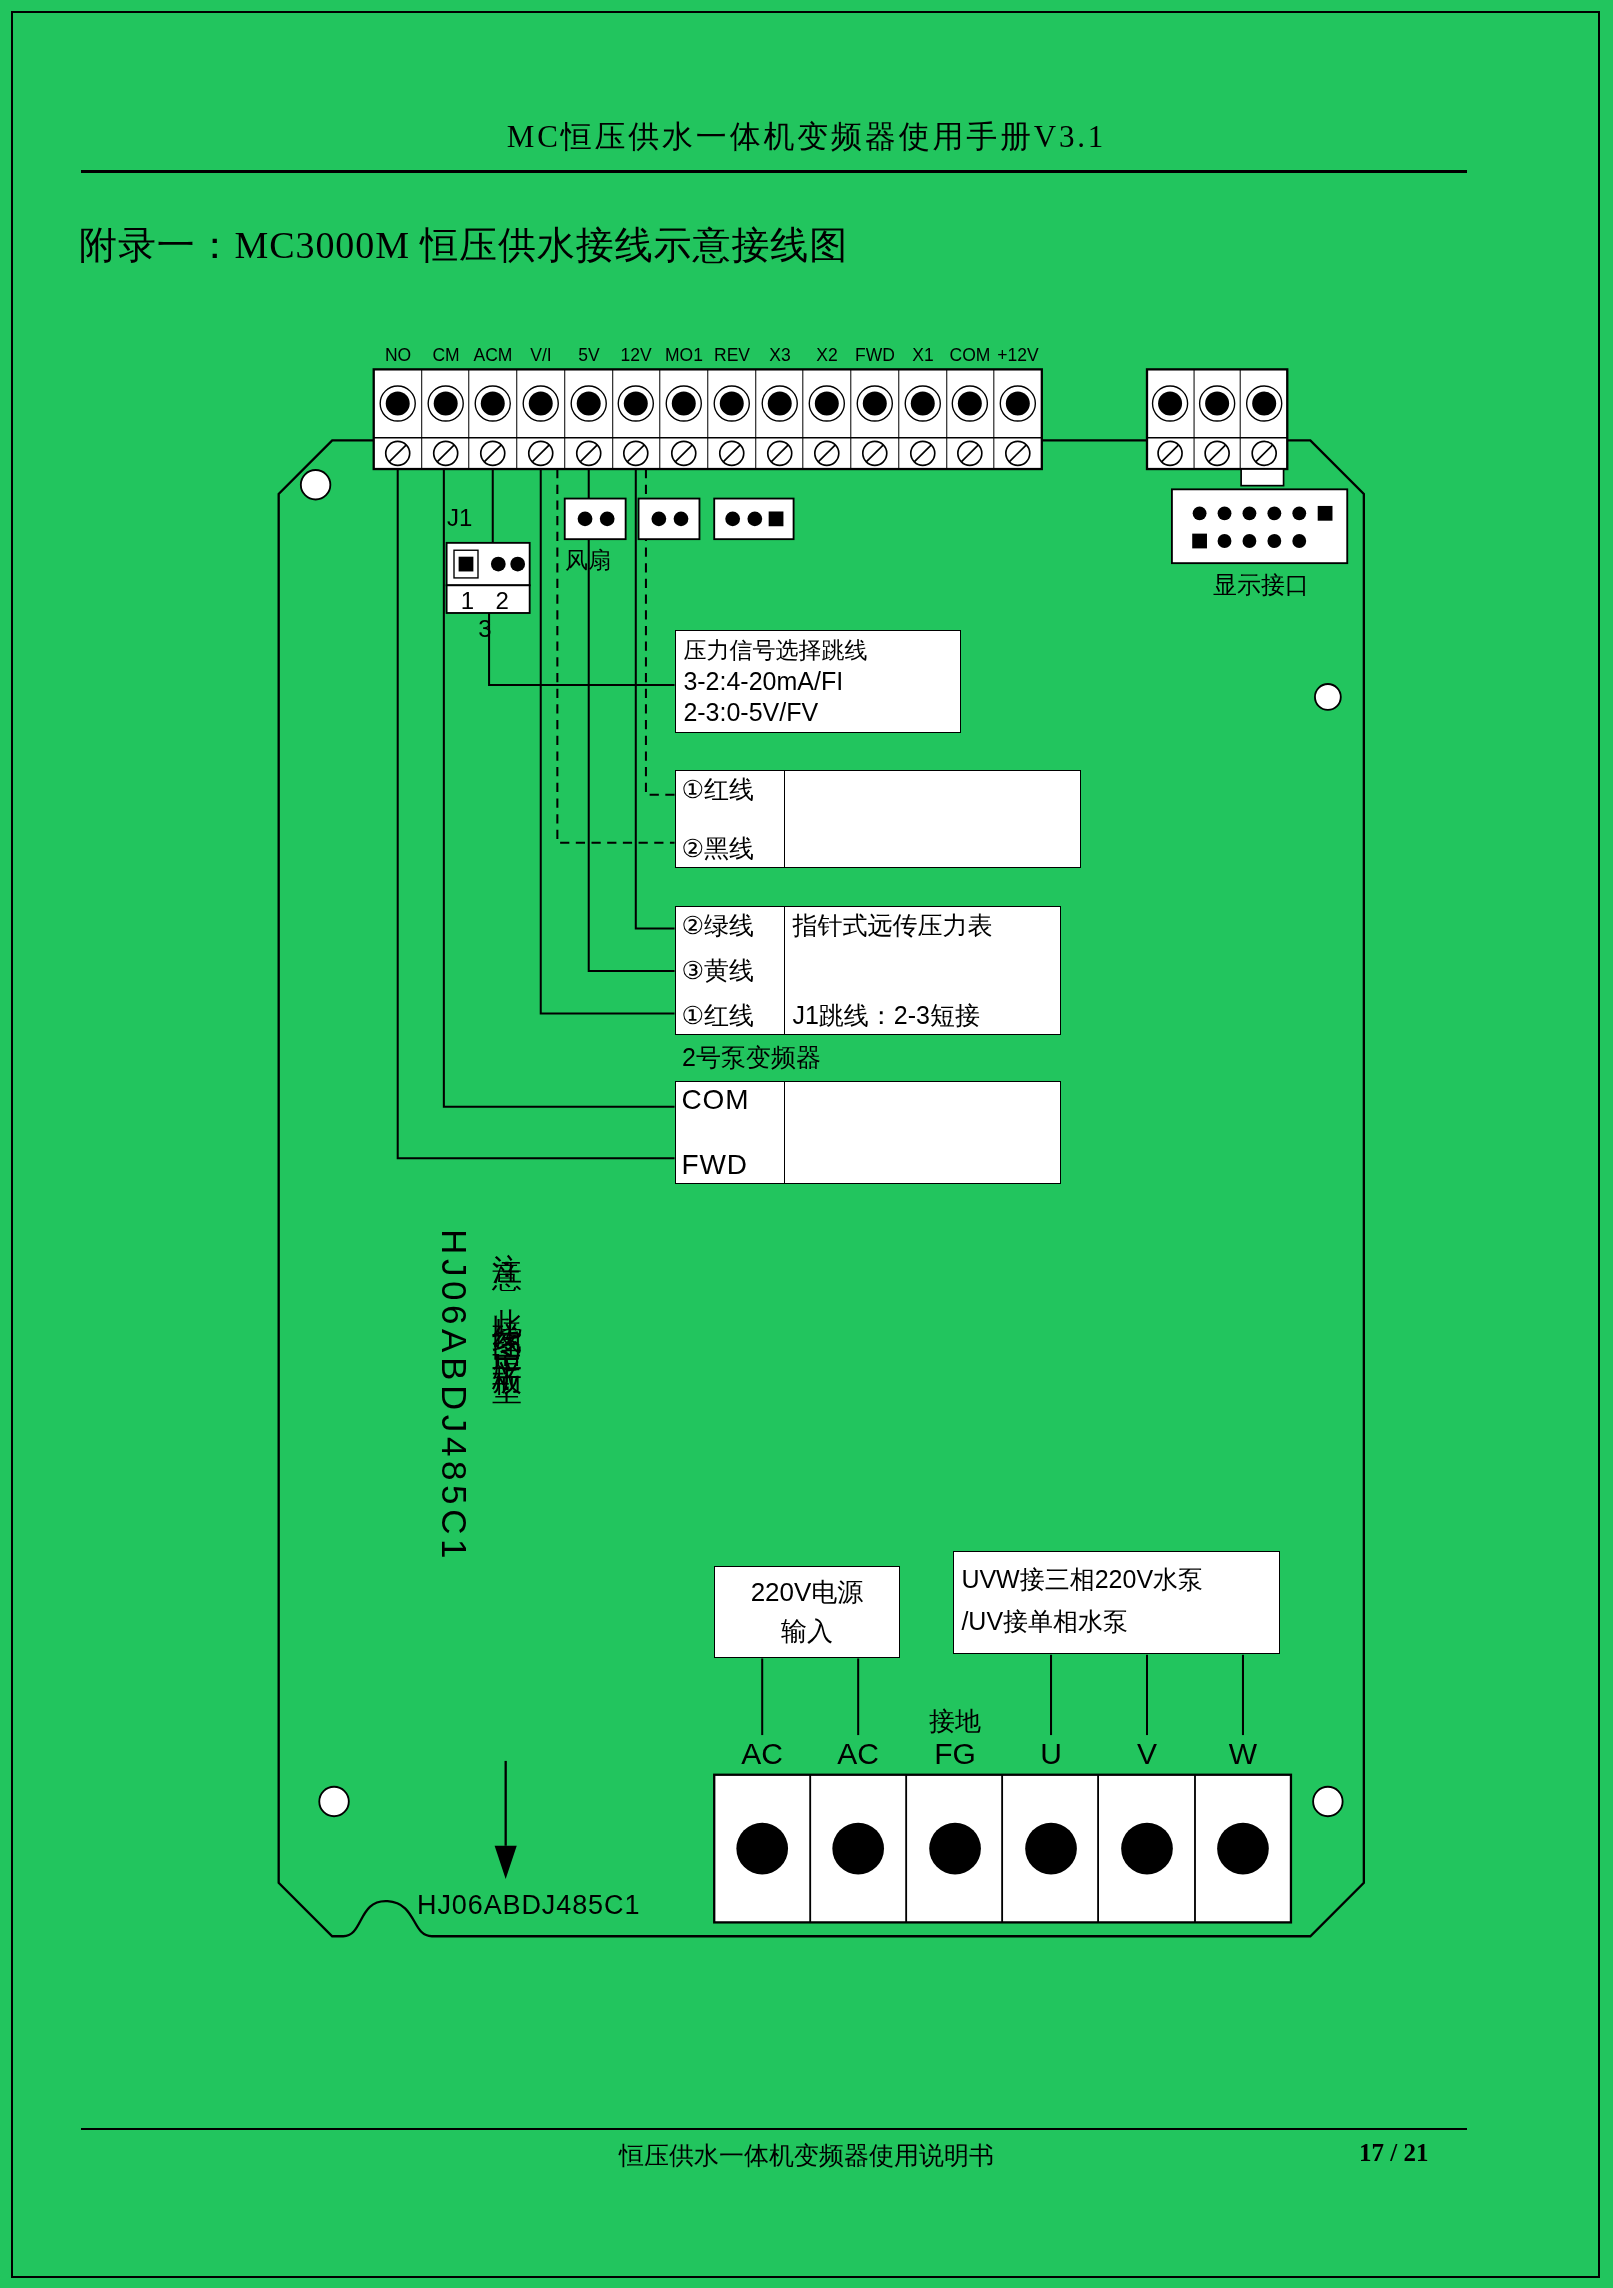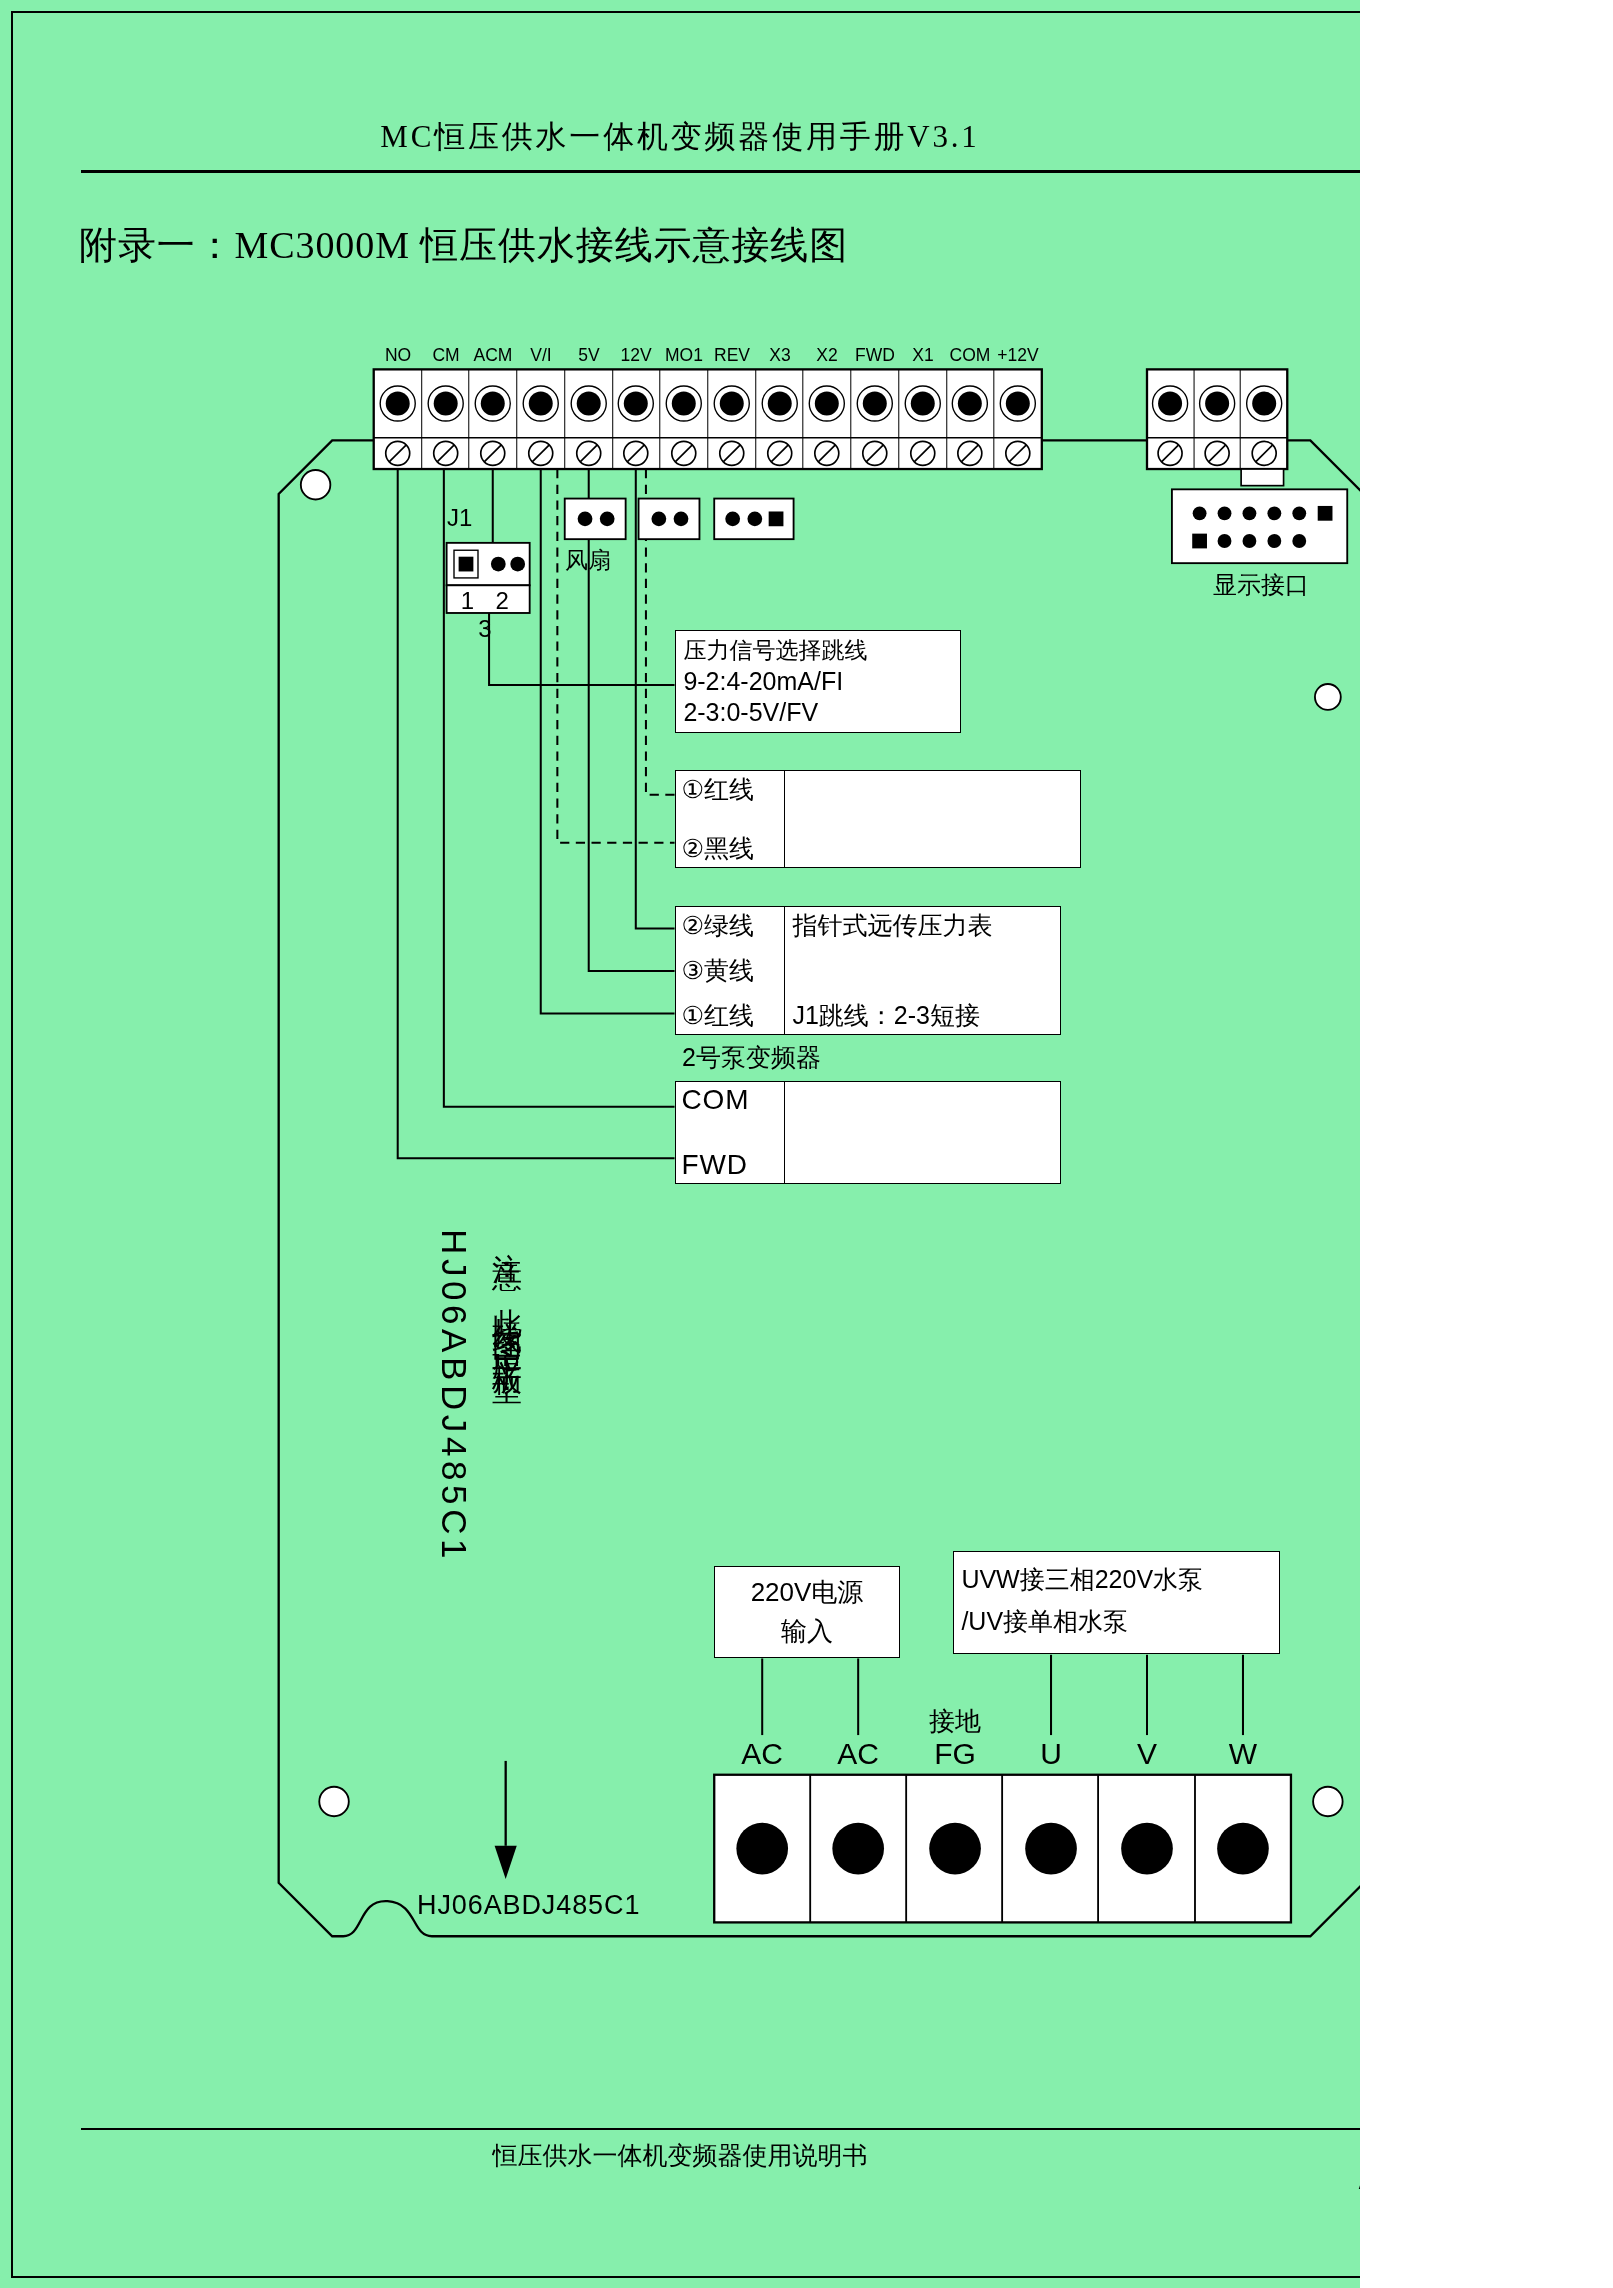--- a/index.html
+++ b/index.html
@@ -1,18 +1,18 @@
 <!DOCTYPE html>
 <html style="font-size:14.8px"><head>
 <meta charset="utf-8">
 <style>
   * { margin:0; padding:0; box-sizing:border-box; }
   html,body { background:#fff; }
   body { width:1613px; height:2289px; font-family:"Liberation Sans","DejaVu Sans",sans-serif; color:#000; }
-  .page { position:relative; width:1360px; height:2289px; background:#86efac; overflow:hidden; }
+  .page { position:relative; width:1613px; height:2289px; background:#22c55e; overflow:hidden; }
   .frame { position:absolute; left:11px; top:11px; width:1589px; height:2267px; border:2.8px solid #000; }
   .header { position:absolute; top:116px; left:0; width:100%; text-align:center;
             font-family:"Liberation Serif","DejaVu Serif",serif; font-size:31px; letter-spacing:2.8px; font-weight:500; }
   .hrule { position:absolute; left:81px; top:170px; width:1386px; height:2.8px; background:#000; }
   .title { position:absolute; left:79px; top:220px; font-family:"Liberation Serif","DejaVu Serif",serif;
            font-size:38px; letter-spacing:0.9px; }
   svg.art { position:absolute; left:0; top:0; }
   .tlabel { position:absolute; top:345px; transform:translateX(-50%); font-size:17.5px; white-space:nowrap; }
   .lbl { position:absolute; white-space:nowrap; }
   .textbox { position:absolute; border:1.8px solid #000; background:#fff; padding:3.7px 7.4px; font-size:25px; }
@@ -208,21 +208,21 @@
   <span class="tlabel" style="left:970px">COM</span>
   <span class="tlabel" style="left:1018px">+12V</span>
 
   <span class="lbl" style="left:447px; top:504px; font-size:24px;">J1</span>
   <span class="j1pins">1 2 3</span>
   <span class="lbl" style="left:565px; top:545px; font-size:23px;">风扇</span>
   <span class="lbl" style="left:1261px; top:569px; font-size:24px; transform:translateX(-50%);">显示接口</span>
 
   <div class="textbox" style="left:675px; top:630px; width:286px; height:103px;">
     <div class="pline" style="font-size:23px">压力信号选择跳线</div>
-    <div class="pline">9-2:4-20mA/FI</div>
+    <div class="pline">3-2:4-20mA/FI</div>
     <div class="pline">2-3:0-5V/FV</div>
   </div>
 
   <div class="splitbox" style="left:675px; top:770px; width:406px; height:98px;">
     <div class="cell left" style="width:109px;">
       <div class="cellrow">①红线</div>
       <div class="cellrow">②黑线</div>
     </div>
   </div>
 

